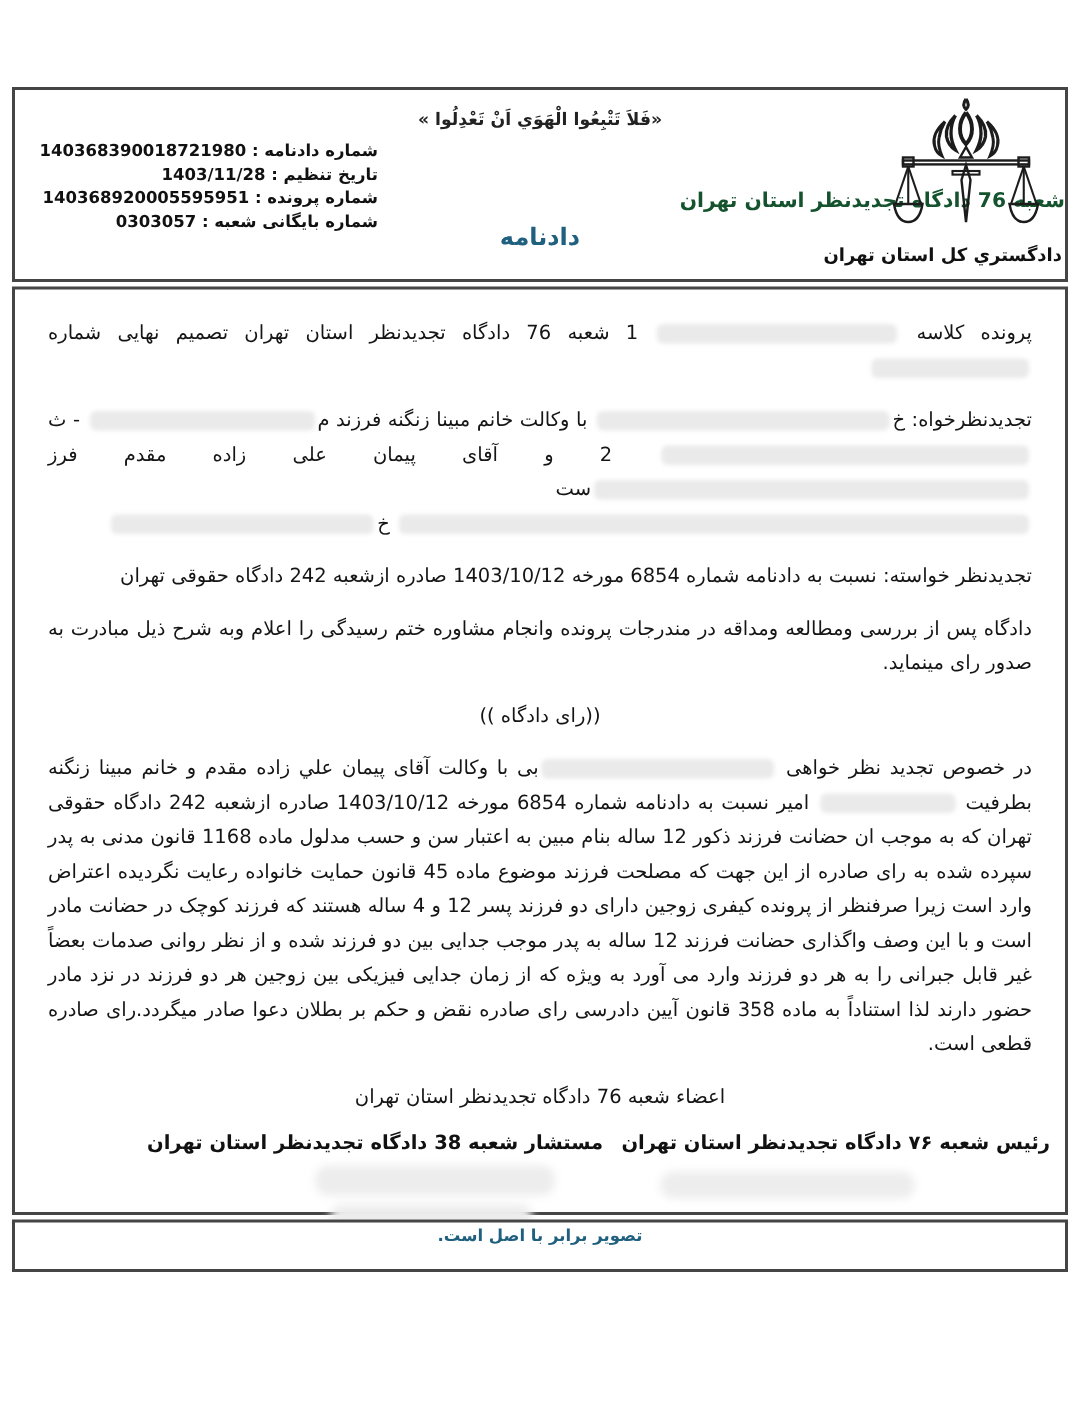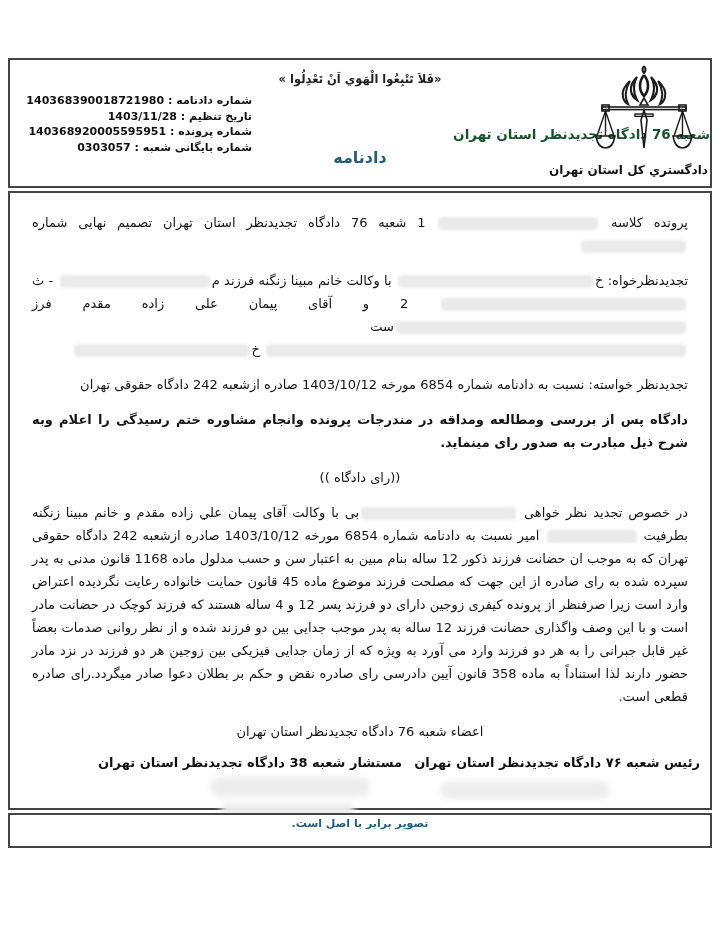--- a/index.html
+++ b/index.html
@@ -158,21 +158,21 @@
     <path d="M79 72 h19 q-2 12 -9.5 12 q-7.5 0 -9.5 -12 z" stroke-width="1.6"></path>
   </svg>
   <div class="org-caption">دادگستري کل استان تهران</div>
 </div>
 
 <div class="box" id="main-box">
   <div>
       <div class="para"><span>پرونده کلاسه </span><span class="redact" style="width: 160px;"></span><span> 1 شعبه 76 دادگاه تجدیدنظر استان تهران تصمیم نهایی شماره </span><span class="redact" style="width: 105px;"></span></div>
       <div class="para"><span>تجدیدنظرخواه: خ</span><span class="redact" style="width: 195px;"></span><span> با وکالت خانم مبینا زنگنه فرزند م</span><span class="redact" style="width: 150px;"></span><span> - ث</span><span class="redact" style="width: 245px;"></span><span> 2 و آقای پیمان علی زاده مقدم فرز</span><span class="redact" style="width: 290px;"></span><span>ست </span><span class="redact" style="width: 420px;"></span><span> خ</span><span class="redact" style="width: 175px;"></span></div>
       <div class="para" style="margin-top: 2px;"><span>تجدیدنظر خواسته:  نسبت به دادنامه شماره 6854 مورخه 1403/10/12 صادره ازشعبه 242 دادگاه حقوقی تهران</span></div>
-      <div class="para" style="margin-top: 5px; font-weight: bold;"><span>دادگاه پس از بررسی ومطالعه ومداقه در مندرجات پرونده وانجام مشاوره ختم رسیدگی را اعلام وبه شرح ذیل مبادرت به صدور رای مینماید.</span></div>
+      <div class="para" style="margin-top: 5px;"><span>دادگاه پس از بررسی ومطالعه ومداقه در مندرجات پرونده وانجام مشاوره ختم رسیدگی را اعلام وبه شرح ذیل مبادرت به صدور رای مینماید.</span></div>
       <div class="para center" style="margin-top: 9px; margin-bottom: 5px;"><span>((رای دادگاه ))</span></div>
       <div class="para"><span>در خصوص تجدید نظر خواهی </span><span class="redact" style="width: 155px;"></span><span>بی با وکالت آقای پیمان علي زاده مقدم و خانم مبینا زنگنه بطرفیت </span><span class="redact" style="width: 90px;"></span><span> امیر نسبت به دادنامه شماره 6854 مورخه 1403/10/12 صادره ازشعبه 242 دادگاه حقوقی تهران که به موجب ان حضانت فرزند ذکور 12 ساله بنام مبین به اعتبار سن و حسب مدلول ماده 1168 قانون مدنی به پدر سپرده شده به رای صادره از این جهت که مصلحت فرزند موضوع ماده 45 قانون حمایت خانواده رعایت نگردیده اعتراض وارد است زیرا صرفنظر از پرونده کیفری زوجین دارای دو فرزند پسر 12 و 4 ساله هستند که فرزند کوچک در حضانت مادر است و با این وصف واگذاری حضانت فرزند 12 ساله به پدر موجب جدایی بین دو فرزند شده و از نظر روانی صدمات بعضاً غیر قابل جبرانی را به هر دو فرزند وارد می آورد به ویژه که از زمان جدایی فیزیکی بین زوجین هر دو فرزند در نزد مادر حضور دارند لذا استناداً به ماده 358 قانون آیین دادرسی رای صادره نقض و حکم بر بطلان دعوا صادر میگردد.رای صادره قطعی است.</span></div>
       <div class="para center" style="margin-top: 10px;"><span>اعضاء شعبه 76 دادگاه تجدیدنظر استان تهران</span></div>
     </div>
 
   <div class="sig-area">
     <div class="sig-titles">
       <span>رئیس شعبه ۷۶ دادگاه تجدیدنظر استان تهران</span>
       <span>مستشار شعبه 38 دادگاه تجدیدنظر استان تهران</span>
     </div>

